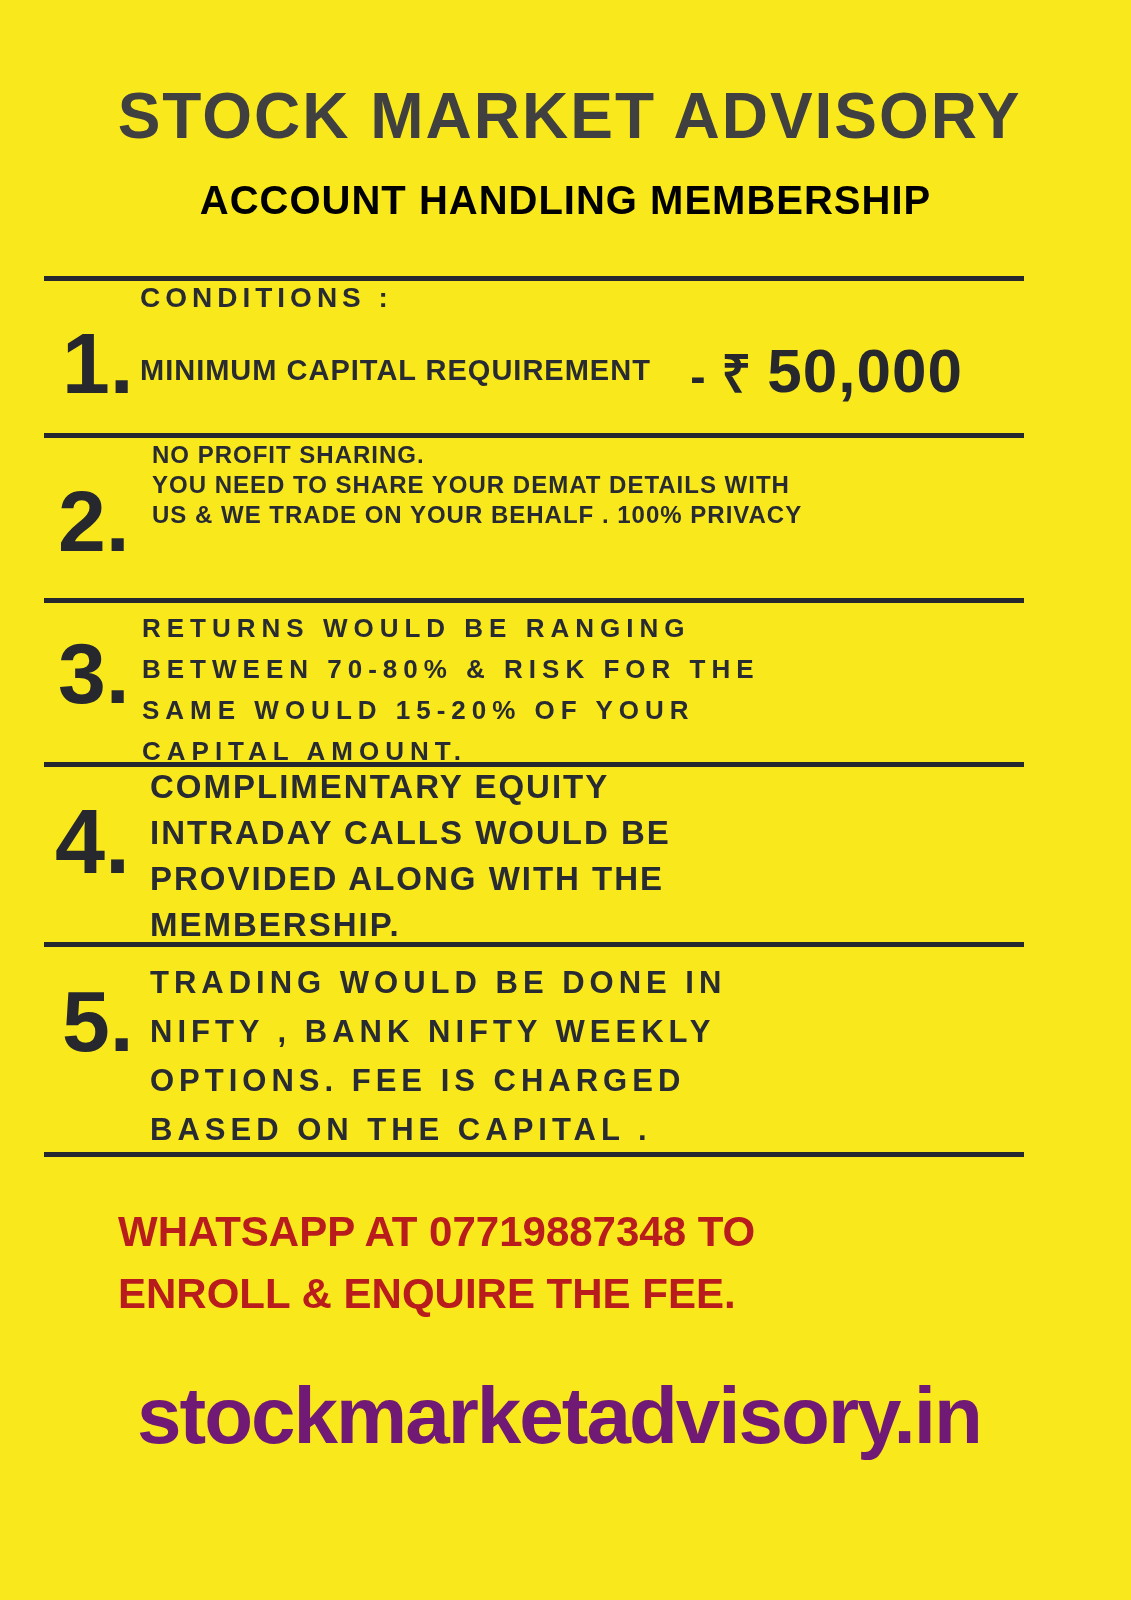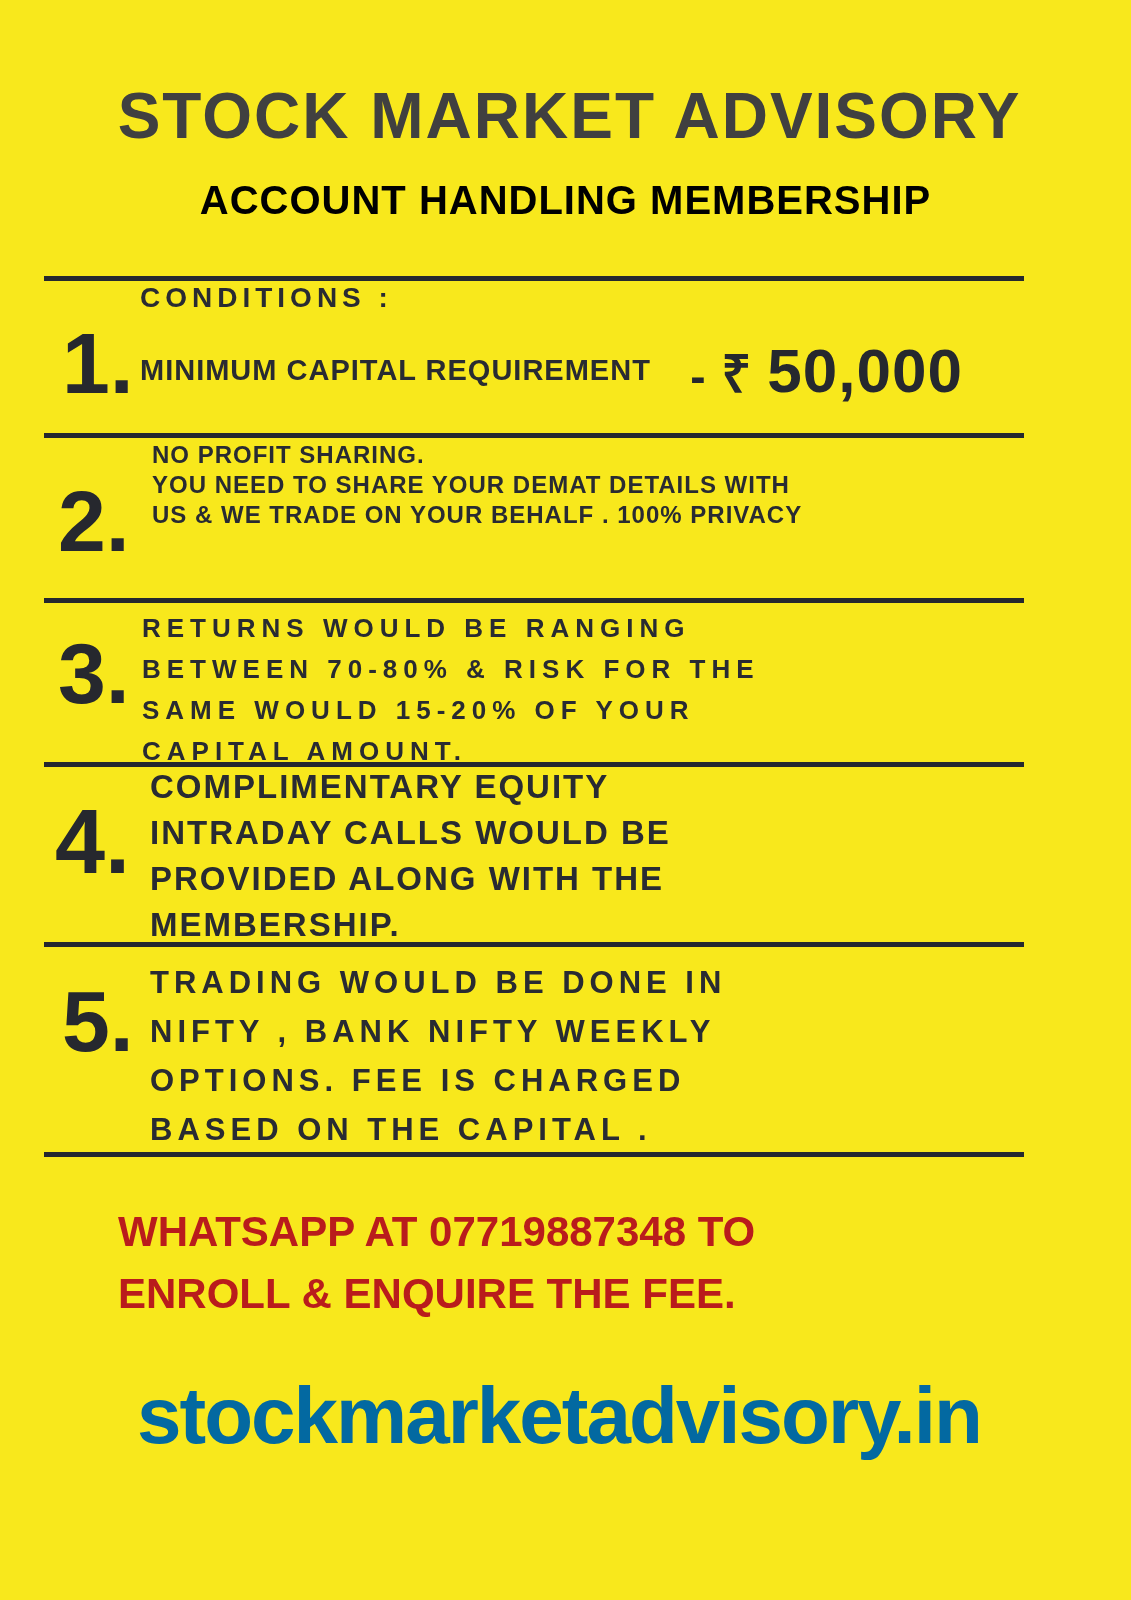--- a/index.html
+++ b/index.html
@@ -68,21 +68,21 @@
   .contact {
     position:absolute; left:118px; top:1193px;
     font-size:42px; line-height:62px; letter-spacing:0px;
     color:#b91c1c;
     margin-top:8px;
   }
   .website {
     position:absolute; top:1376px; left:0; right:13px;
     text-align:center;
     font-size:80px; letter-spacing:-2px; line-height:1;
-    color:#0369a1;
+    color:#701a75;
   }
 </style>
 </head>
 <body>
 
 <div class="page">
 
   <div class="title">STOCK MARKET ADVISORY</div>
   <div class="subtitle">ACCOUNT HANDLING MEMBERSHIP</div>
 

